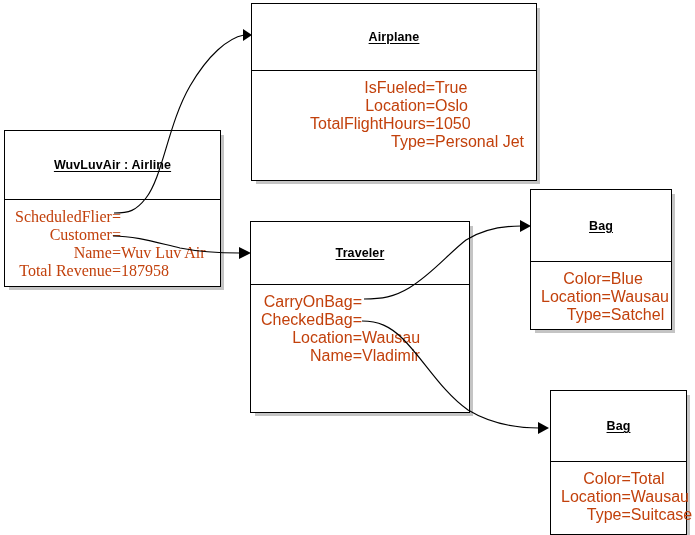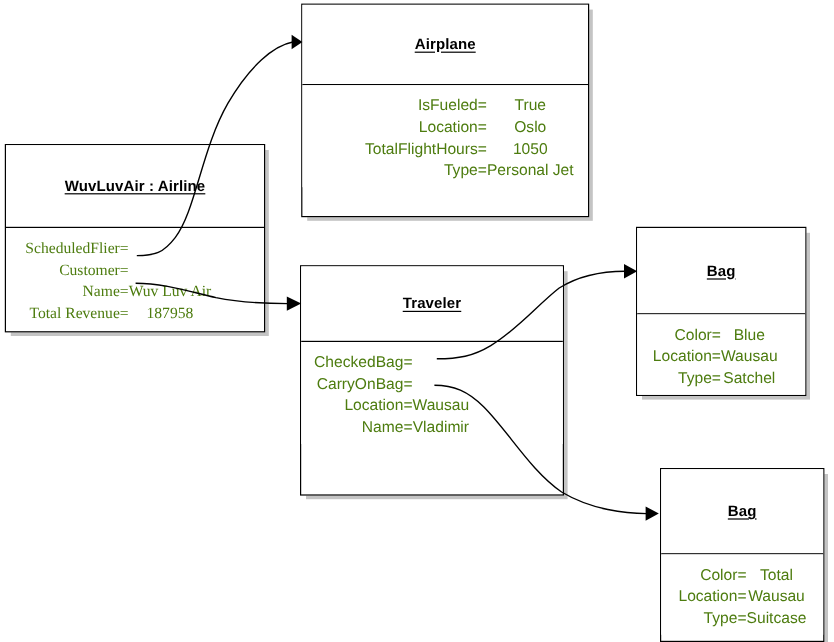--- a/index.html
+++ b/index.html
@@ -48,30 +48,30 @@
     box-sizing: border-box;
     padding: 7px 12px 6px 10px;
     background: #ffffff;
   }
   table.attr-table {
     border-collapse: collapse;
     margin-left: auto;
     margin-right: 0;
   }
   table.attr-table td {
-    font-size: 13px;
-    color: #4d7c0f;
+    font-size: 16px;
+    color: #c2410c;
     padding: 1.5px 0;
     line-height: 15px;
     white-space: nowrap;
     vertical-align: middle;
   }
   td.attr-key   { text-align: right; padding-right: 7px; }
   td.attr-eq    { text-align: center; padding-right: 7px; }
-  td.attr-val   { text-align: center; }
+  td.attr-val   { text-align: left; }
 
   
   #links {
     position: absolute;
     left: 0;
     top: 0;
     width: 695px;
     height: 535px;
     z-index: 9;
     pointer-events: none;
@@ -100,21 +100,21 @@
       <path d="M 364,299 C 382,299 394,297 409,288 C 432,274 448,254 466,240 C 485,228 505,226 521,226"></path>
       <polygon points="520,220 531,226 520,232"></polygon>
     </g>
 
     <g>
       <path d="M 362,321 C 378,321 390,326 403,339 C 424,360 442,392 468,410 C 493,425 522,428 539,428"></path>
       <polygon points="538,422 549,428 538,434"></polygon>
     </g>
   </svg>
 
-  <div class="obj-box" style="left:251px; top:3px; width:240px; height:178px;">
+  <div class="obj-box" style="left:251px; top:3px; width:286px; height:178px;">
     <div class="obj-header" style="height:67px;">
       <span class="obj-title">Airplane</span>
     </div>
     <div class="obj-attrs">
       <table class="attr-table">
         <tbody>
             <tr>
           <td class="attr-key">IsFueled</td>
           <td class="attr-eq">=</td>
           <td class="attr-val">True</td>
@@ -132,21 +132,21 @@
         <tr>
           <td class="attr-key">Type</td>
           <td class="attr-eq">=</td>
           <td class="attr-val">Personal Jet</td>
         </tr>
       </tbody>
         </table>
     </div>
   </div>
 
-  <div class="obj-box" style="left:4px; top:120px; width:217px; height:157px;">
+  <div class="obj-box" style="left:4px; top:130px; width:217px; height:157px;">
     <div class="obj-header" style="height:69px;">
       <span class="obj-title">WuvLuvAir : Airline</span>
     </div>
     <div class="obj-attrs" style="padding-right:44px;font-family:Liberation Serif, serif;">
       <table class="attr-table">
         <tbody>
             <tr>
           <td class="attr-key">ScheduledFlier</td>
           <td class="attr-eq">=</td>
           <td class="attr-val"></td>
@@ -172,26 +172,26 @@
   </div>
 
   <div class="obj-box" style="left:250px; top:221px; width:220px; height:192px;">
     <div class="obj-header" style="height:63px;">
       <span class="obj-title">Traveler</span>
     </div>
     <div class="obj-attrs" style="padding-right:78px;">
       <table class="attr-table">
         <tbody>
             <tr>
+          <td class="attr-key">CarryOnBag</td>
+          <td class="attr-eq">=</td>
+          <td class="attr-val"></td>
+        </tr>
+        <tr>
           <td class="attr-key">CheckedBag</td>
-          <td class="attr-eq">=</td>
-          <td class="attr-val"></td>
-        </tr>
-        <tr>
-          <td class="attr-key">CarryOnBag</td>
           <td class="attr-eq">=</td>
           <td class="attr-val"></td>
         </tr>
         <tr>
           <td class="attr-key">Location</td>
           <td class="attr-eq">=</td>
           <td class="attr-val">Wausau</td>
         </tr>
         <tr>
           <td class="attr-key">Name</td>

